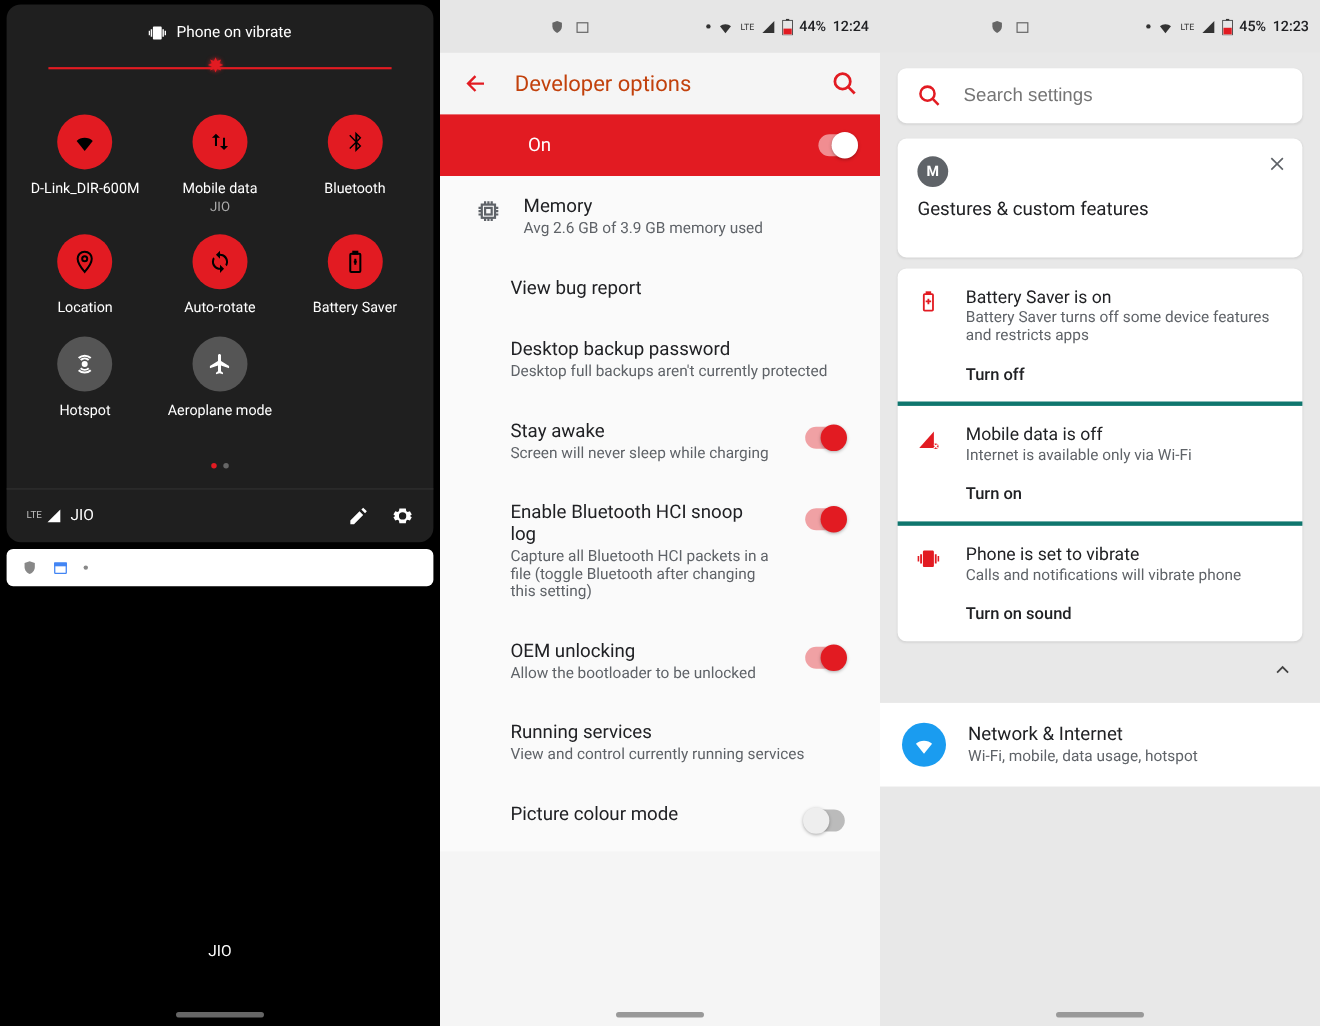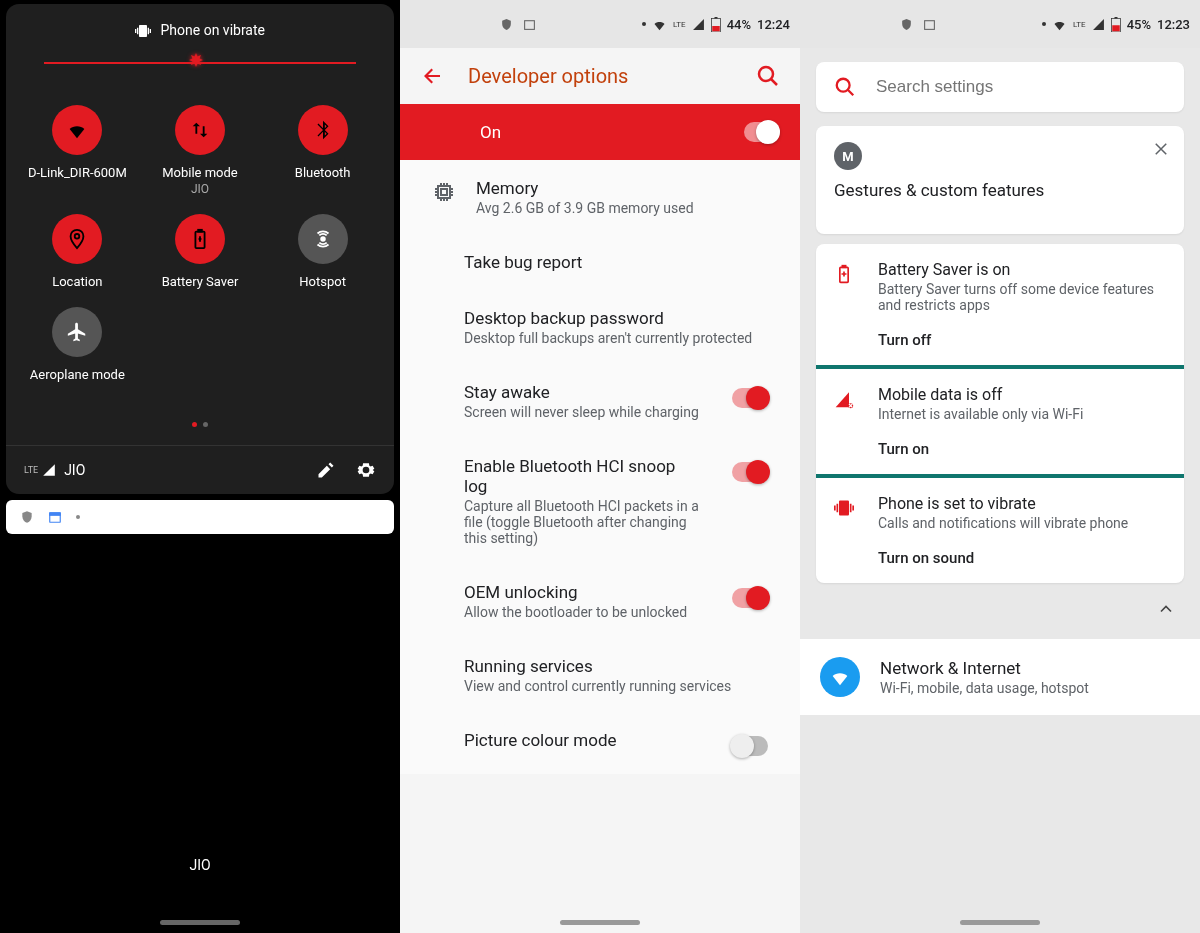--- a/index.html
+++ b/index.html
@@ -113,39 +113,47 @@
             </svg>
           </div>
           <div class="tile-label">D-Link_DIR-600M</div>
         </div>
       <div class="tile active">
           <div class="tile-circle">
             <svg width="22" height="22" viewBox="0 0 24 24" fill="#000">
               <path d="M8 4l-4 4h3v8h2V8h3L8 4zm8 16l4-4h-3V8h-2v8h-3l4 4z"></path>
             </svg>
           </div>
-          <div class="tile-label">Mobile mode</div>
+          <div class="tile-label">Mobile data</div>
           <div class="tile-sub">JIO</div>
         </div>
       <div class="tile active">
           <div class="tile-circle">
             <svg width="22" height="22" viewBox="0 0 24 24" fill="#000">
               <path d="M12 2v8L7 5 6 6l6 6-6 6 1 1 5-5v8l6-6-4-4 4-4-6-6zm2 4l2 2-2 2V6zm0 8l2 2-2 2v-4z"></path>
             </svg>
           </div>
           <div class="tile-label">Bluetooth</div>
         </div>
       <div class="tile active">
           <div class="tile-circle">
             <svg width="22" height="22" viewBox="0 0 24 24" fill="none" stroke="#000" stroke-width="2">
               <path d="M12 2C8 2 5 5 5 9c0 5 7 13 7 13s7-8 7-13c0-4-3-7-7-7z"></path>
               <circle cx="12" cy="9" r="2.5"></circle>
             </svg>
           </div>
           <div class="tile-label">Location</div>
+        </div>
+      <div class="tile active">
+          <div class="tile-circle">
+            <svg width="22" height="22" viewBox="0 0 24 24" fill="#000">
+              <path d="M12 4V1L8 5l4 4V6c3 0 6 3 6 6 0 1-.3 2-.7 3l1.5 1.5C19.5 15 20 13.5 20 12c0-4.5-3.5-8-8-8zm0 14c-3 0-6-3-6-6 0-1 .3-2 .7-3L5.2 7.5C4.5 9 4 10.5 4 12c0 4.5 3.5 8 8 8v3l4-4-4-4v3z"></path>
+            </svg>
+          </div>
+          <div class="tile-label">Auto-rotate</div>
         </div>
       <div class="tile active">
           <div class="tile-circle">
             <svg width="22" height="22" viewBox="0 0 24 24" fill="none" stroke="#000" stroke-width="2">
               <rect x="7" y="4" width="10" height="18" rx="1"></rect>
               <rect x="10" y="2" width="4" height="2"></rect>
               <path d="M12 9v3m-1.5 0h3M12 12v3" stroke-width="2"></path>
             </svg>
           </div>
           <div class="tile-label">Battery Saver</div>
@@ -244,21 +252,21 @@
             <rect x="9" y="9" width="6" height="6"></rect>
             <path d="M9 3v3M12 3v3M15 3v3M9 18v3M12 18v3M15 18v3M3 9h3M3 12h3M3 15h3M18 9h3M18 12h3M18 15h3"></path>
           </svg></div>
       <div class="body">
           <div class="lbl">Memory</div>
           <div class="sub">Avg 2.6 GB of 3.9 GB memory used</div>
         </div>
     </div>
     <div class="dev-item indent">
       <div class="body">
-          <div class="lbl">Take bug report</div>
+          <div class="lbl">View bug report</div>
         </div>
     </div>
     <div class="dev-item indent">
       <div class="body">
           <div class="lbl">Desktop backup password</div>
           <div class="sub">Desktop full backups aren't currently protected</div>
         </div>
     </div>
     <div class="dev-item indent">
       <div class="body">

